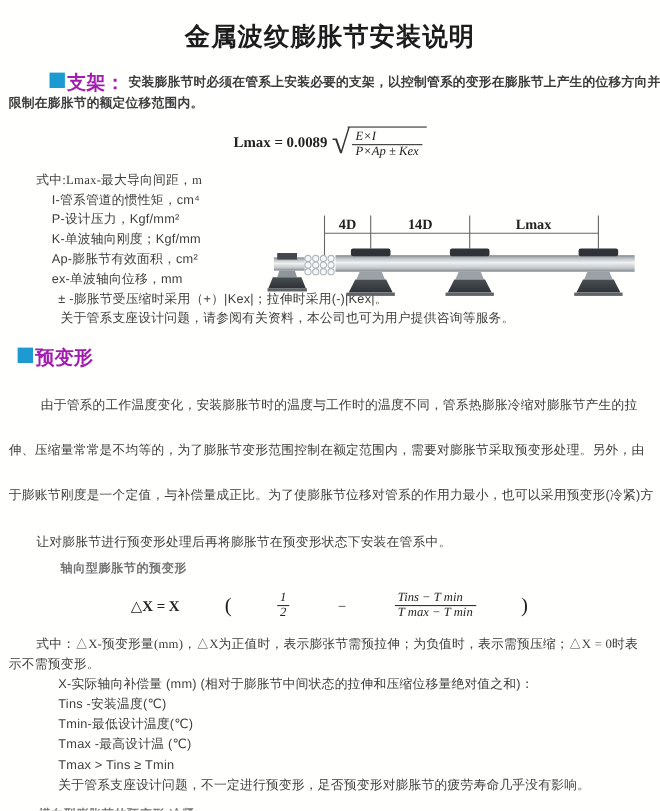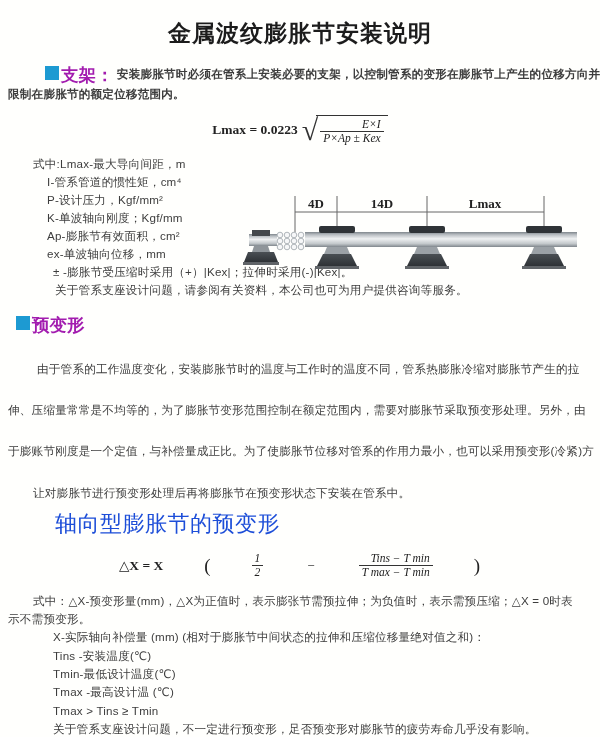--- a/index.html
+++ b/index.html
@@ -23,43 +23,43 @@
   
   .sec-head-row{margin:16px 0 0 45px;font-size:12px;line-height:19px;}
   .blue-square{display:inline-block;width:14px;height:14px;background:#1d9ad2;vertical-align:-2px;margin-right:2px;}
   .sec-head{color:#a21caf;font-size:17.5px;font-weight:bold;vertical-align:-3px;}
   .body-line{font-size:11.6px;line-height:18px;color:#3d3d3d;letter-spacing:0.2px;}
   .intro2{margin-left:8px;}
   .intro3{margin-left:35px;margin-top:2px;}
   
   .formula-row{display:flex;justify-content:center;align-items:center;font-family:"Liberation Serif","DejaVu Serif",serif;color:#222;}
   .f-lhs{font-weight:bold;font-size:13.5px;margin-right:4px;}
-  .frac{display:inline-flex;flex-direction:column;text-align:right;font-style:italic;font-size:11.5px;line-height:13px;vertical-align:middle;}
+  .frac{display:inline-flex;flex-direction:column;text-align:left;font-style:italic;font-size:11.5px;line-height:13px;vertical-align:middle;}
   .frac .num{border-bottom:1px solid #333;padding:0 3px;}
   .frac .den{padding:0 3px;}
   .radical{font-size:30px;font-weight:normal;line-height:26px;margin-right:-2px;color:#333;}
   .under-radical{border-top:1.5px solid #333;padding:2px 4px 0 4px;}
   .under-radical .frac{font-size:11.5px;}
   .formula1{margin-top:8px;height:38px;}
   
   .defs{margin:6px 0 0 8px;}
   .defs .body-line{line-height:18px;}
-  .pl25{padding-left:25px;}
+  .pl25{padding-left:25px;font-family:Liberation Serif, serif;}
   .pl39{padding-left:39px;}
   .pl45{padding-left:45px;}
   .pl47{padding-left:47px;}
   
   .diagram{position:absolute;left:243px;top:190px;width:344px;height:88px;}
   
   .preset-head-row{margin:14px 0 0 16px;}
   .para{margin:4px 0 0 8px;}
   .para .body-line{line-height:18.2px;margin-top:23px;}
   .indent29{text-indent:29px;}
   
-  .sub-head{color:#1d4ed8;font-size:22px;font-weight:normal;letter-spacing:0.5px;}
+  .sub-head{color:#737373;font-size:11px;font-weight:bold;letter-spacing:0.5px;}
   .axial-head{margin:7px 0 0 55px;}
   .formula2{margin-top:9px;height:36px;font-size:13px;gap:40px;}
   .f2-text{font-weight:bold;font-size:13.5px;}
   .paren{font-size:19px;font-weight:normal;margin:0 1px;}
   .f2-mid{margin:0 4px;font-size:13px;}
   .axial-lines{margin:8px 0 0 8px;}
   .axial-lines .body-line{line-height:18.3px;}
   
   .lateral-head{margin:10px 0 0 35px;}
   .formula3{margin-top:12px;height:30px;}
@@ -73,21 +73,21 @@
 
   <h1 class="title">金属波纹膨胀节安装说明</h1>
 
   <div class="sec-head-row nowrap">
     <span class="blue-square"></span><span class="sec-head">支架：</span>
     <span class="body-line" style="font-weight:bold;">安装膨胀节时必须在管系上安装必要的支架，以控制管系的变形在膨胀节上产生的位移方向并</span>
   </div>
   <div class="body-line intro2 nowrap" style="font-weight:bold;">限制在膨胀节的额定位移范围内。</div>
 
   <div class="formula-row formula1">
-    <span class="f-lhs">Lmax = 0.0223</span>
+    <span class="f-lhs">Lmax = 0.0089</span>
     <span class="radical">√</span>
     <span class="under-radical">
       <span class="frac">
         <span class="num">E×I</span>
         <span class="den">P×Ap ± Kex</span>
       </span>
     </span>
   </div>
 
   <div class="defs">

